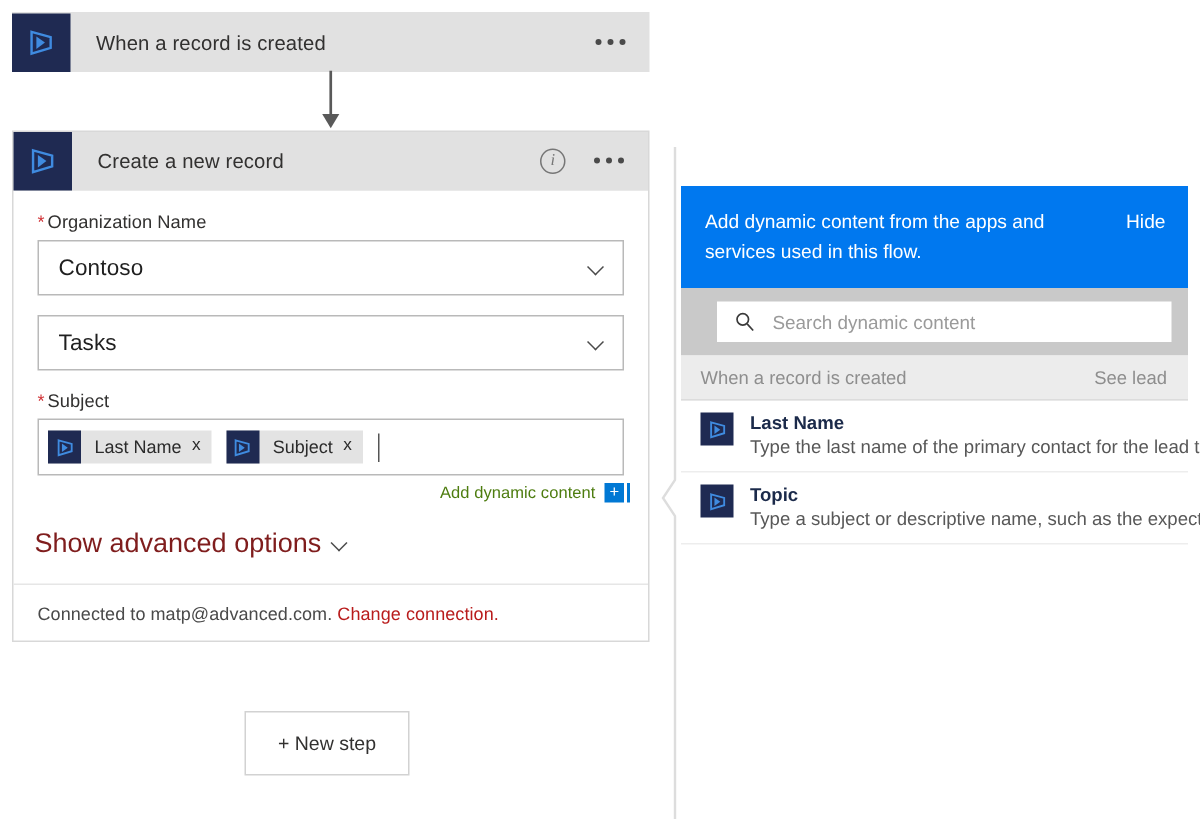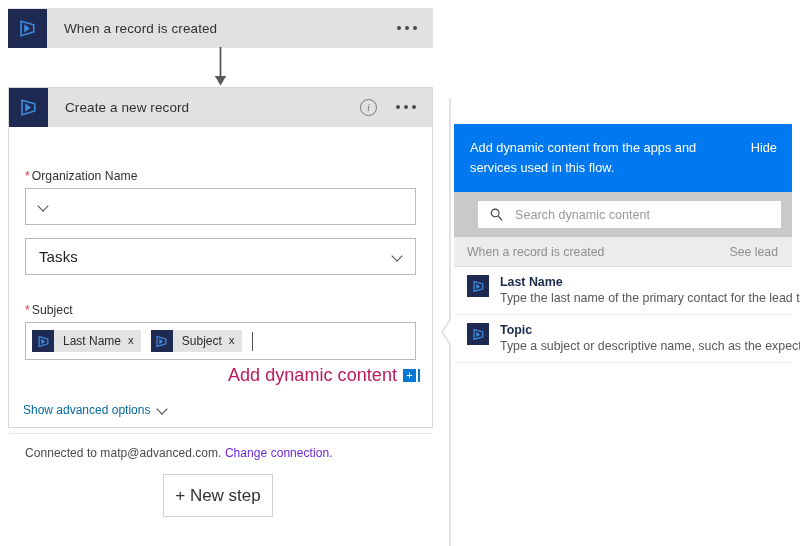--- a/index.html
+++ b/index.html
@@ -98,21 +98,20 @@
   
   #action-card { left: 8px; top: 87px; width: 425px; height: 341px; }
   #action-card .card-header { width: 100%; border-bottom: 1px solid #e1e1e1; align-items: center;}
   .card-body { padding: 14px 16px 0 16px; }
 
   .field-label {
     font-size: 12.2px;
     color: #323130;
     margin-bottom: 5px;
     letter-spacing: .05px;
-    margin-top: 28px;
   }
   .req-star { color: #d13438; font-size: 12px; margin-right: 2px; }
 
   .combo {
     height: 37px;
     border: 1px solid #b9b9b9;
     background: #ffffff;
     display: flex;
     align-items: center;
     padding: 0 11px 0 13px;
@@ -187,22 +186,22 @@
     background: #555;
   }
 
   .add-dyn-row {
     display: flex;
     justify-content: flex-end;
     align-items: center;
     margin-top: 5px;
   }
   .add-dyn-link {
-    font-size: 18px;
-    color: #be185d;
+    font-size: 11px;
+    color: #4d7c0f;
     letter-spacing: .05px;
   }
   .add-dyn-ico {
     width: 13px;
     height: 13px;
     background: #0078d4;
     margin-left: 6px;
     position: relative;
     display: inline-block;
   }
@@ -223,21 +222,21 @@
     width: 2px; height: 13px;
     background: #0078d4;
   }
 
   .adv-row {
     display: flex;
     align-items: center;
     margin-top: 17px;
     margin-left: -2px;
   }
-  .adv-text { font-size: 12px; color: #0369a1; }
+  .adv-text { font-size: 18px; color: #7f1d1d; }
   .adv-chev {
     width: 12px; height: 12px; position: relative; margin-left: 7px;
   }
   .adv-chev::before {
     content: "";
     position: absolute;
     left: 1px; top: 1px;
     width: 7px; height: 7px;
     border-right: 1.3px solid #4b4b4b;
     border-bottom: 1.3px solid #4b4b4b;
@@ -249,37 +248,37 @@
     background: #e6e6e6;
     margin: 16px 0 0 0;
   }
   .conn-footer {
     font-size: 12px;
     color: #4a4a4a;
     padding: 12px 16px 0 16px;
     letter-spacing: .05px;
   }
   .conn-footer a {
-    color: #6d28d9;
+    color: #b91c1c;
     text-decoration: none;
   }
 
   
   #new-step {
     position: absolute;
     left: 163px;
     top: 474px;
     width: 110px;
     height: 43px;
     border: 1px solid #d2d2d2;
     background: #ffffff;
     display: flex;
     align-items: center;
     justify-content: center;
-    font-size: 17px;
+    font-size: 13px;
     color: #323130;
     box-sizing: border-box;
   }
 
   
   #panel-divider {
     position: absolute;
     left: 440px;
     top: 98px;
     width: 12px;
@@ -423,20 +422,21 @@
     </div>
   </div>
 
   <div class="card-body">
 
     <div class="field-block">
       <div class="field-label">
         <span class="req-star">*</span><span>Organization Name</span>
       </div>
       <div class="combo">
+        <span class="value">Contoso</span>
         <span class="chev"></span>
       </div>
     </div>
 
     <div class="field-block">
       <div class="combo">
         <span class="value">Tasks</span>
         <span class="chev"></span>
       </div>
     </div>

